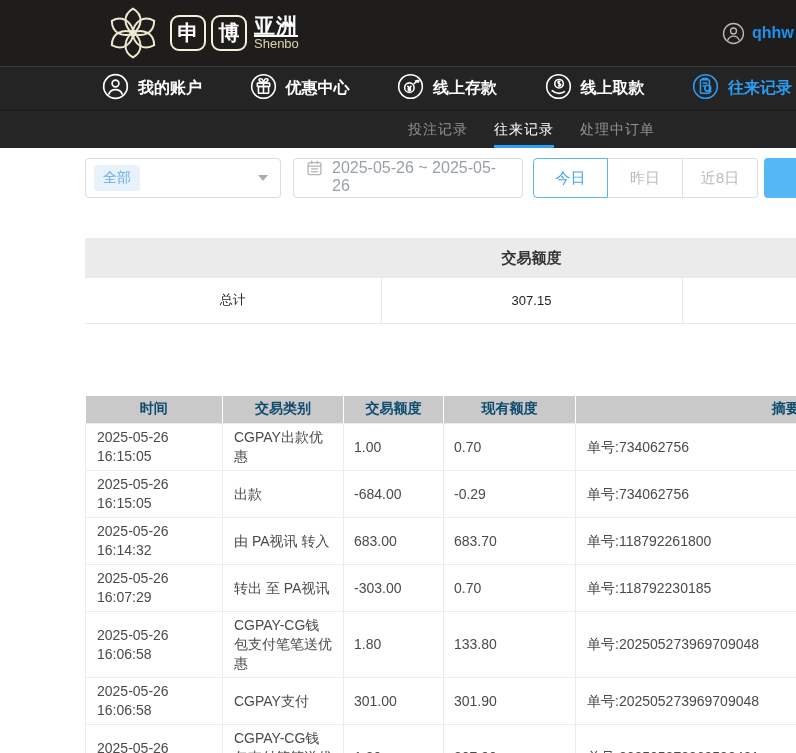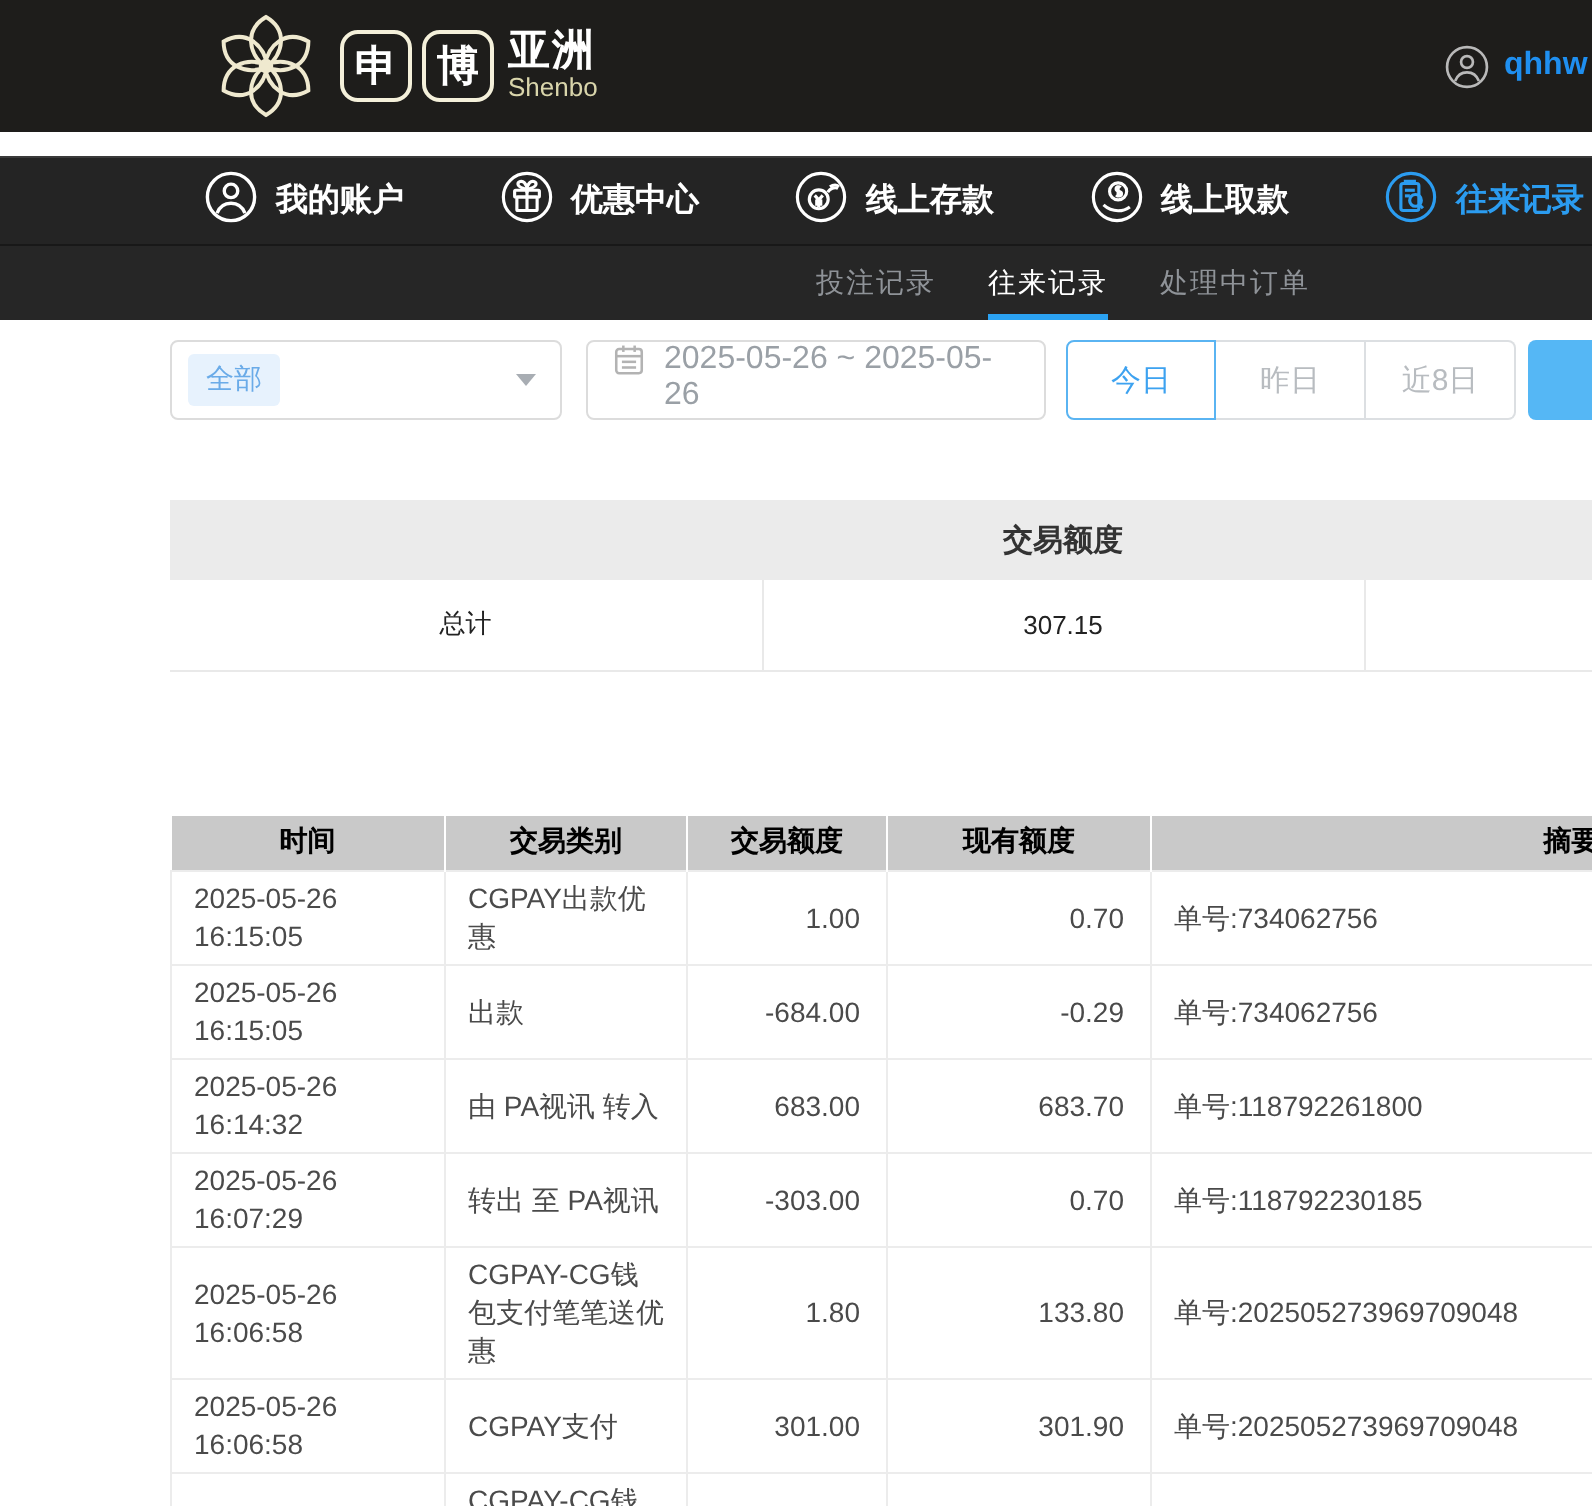--- a/index.html
+++ b/index.html
@@ -7,29 +7,29 @@
     font-family:"Liberation Sans","DejaVu Sans",sans-serif; }
 
   
   .top-header { height:66px; background:#1e1d1b; display:flex; align-items:center; position:relative; }
   .logo { display:flex; align-items:center; margin-left:104px; cursor:pointer; }
   .logo-flower { width:58px; height:58px; margin-right:8px; }
   .logo-box { display:inline-flex; align-items:center; justify-content:center;
     width:36px; height:36px; border:2px solid #f4f0da; border-radius:9px;
     color:#fff; font-size:21px; font-weight:bold; margin-right:5px; }
   .logo-right { display:flex; flex-direction:column; line-height:1.05; margin-left:2px; }
-  .logo-region { color:#fff; font-size:21px; font-weight:bold; letter-spacing:1px; }
+  .logo-region { color:#fff; font-size:21px; font-weight:bold; letter-spacing:1px;text-decoration:underline; }
   .logo-sub { color:#d9d5ab; font-size:13px; }
   .account { position:absolute; left:722px; top:0; height:66px; display:flex; align-items:center; gap:7px; cursor:pointer; }
   .account svg { width:23px; height:23px; color:#b9b9b9; }
   .account-name { color:#1f8ff0; font-size:16px; font-weight:bold; white-space:nowrap; }
 
   
   .main-nav { height:44px; background:#242424; border-top:1px solid #3a3a3a;
-    display:flex; align-items:center; padding:0 4px 0 102px; justify-content:space-between;margin-top:12px; }
+    display:flex; align-items:center; padding:0 4px 0 102px; justify-content:space-between; }
   .nav-item { display:flex; align-items:center; gap:9px; color:#fff; font-size:16px;
     font-weight:bold; cursor:pointer; white-space:nowrap; }
   .nav-item svg { width:27px; height:27px; color:#fff; }
   .nav-item.active { color:#2b9cf0; }
   .nav-item.active svg { color:#2b9cf0; }
 
   
   .sub-nav { height:38px; background:#262626; border-top:1px solid #181818;
     display:flex; align-items:stretch; padding-left:408px; gap:26px; }
   .sub-tab { display:flex; align-items:center; color:#8f9398; font-size:14px;
@@ -62,26 +62,26 @@
   table { border-collapse:collapse; table-layout:fixed; }
   .summary-table { margin-top:40px; width:910px; }
   .summary-table th { background:#ebebeb; height:40px; font-size:15px; color:#333;
     font-weight:bold; text-align:center; }
   .summary-table td { height:45px; text-align:center; font-size:13px; color:#222;
     border-bottom:1px solid #e9e9e9; border-right:1px solid #e9e9e9; background:#fff; }
   .summary-table td:last-child { border-right:none; }
 
   
   .records-table { margin-top:72px; width:910px; }
-  .records-table th { background:#c9c9c9; color:#000000; font-weight:bold; font-size:14px;
+  .records-table th { background:#c9c9c9; color:#0c4a6e; font-weight:bold; font-size:14px;
     height:28px; text-align:center; border-right:1px solid #fff; }
   .records-table th:last-child { border-right:none; }
   .records-table td { border:1px solid #ececec; color:#4a4a4a; font-size:14px;
     height:40px; padding:4px 10px; line-height:19px; background:#fff; }
-  .records-table td.ar { text-align:right; padding-right:13px; }
+  .records-table td.ar { text-align:left; padding-right:13px; }
   .records-table td.al { text-align:left; padding-left:11px; }
 </style>
 </head>
 <body>
 
 <div>
 
   <header class="top-header">
     <div class="logo">
       <svg class="logo-flower" viewBox="0 0 64 64">

